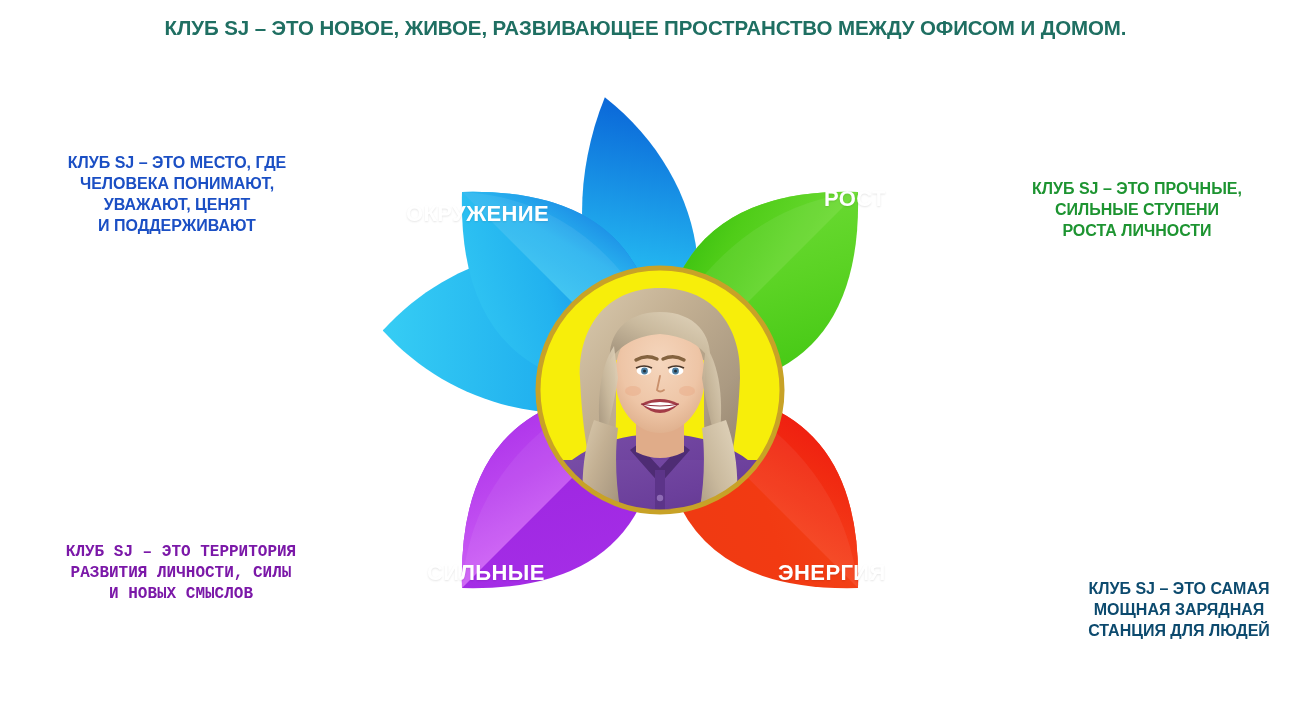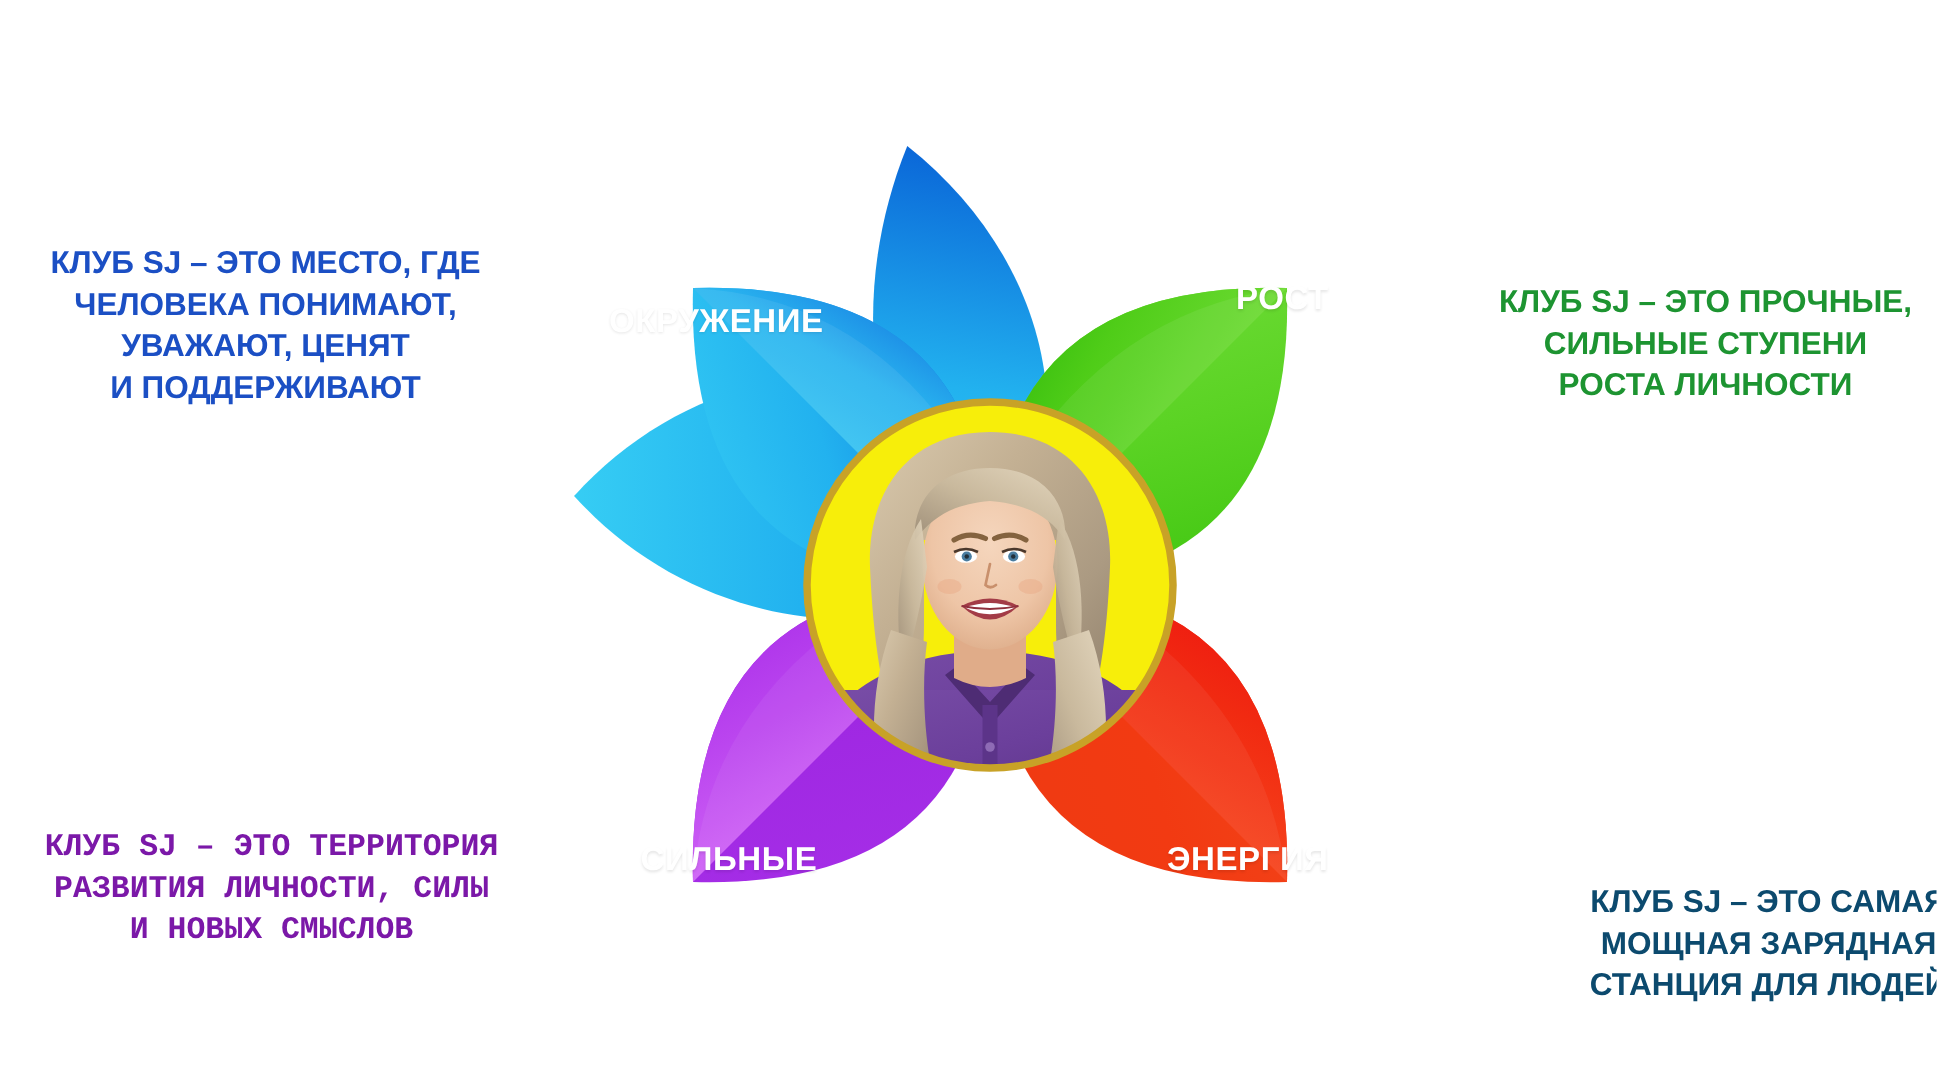--- a/index.html
+++ b/index.html
@@ -44,24 +44,23 @@
     left: 330px;
     top: 60px;
     width: 660px;
     height: 660px;
   }
 
   
   .caption {
     position: absolute;
     font-weight: 700;
-    font-size: 21px;
+    font-size: 16px;
     line-height: 1.32;
     white-space: pre-line;
-    margin-top: 10px;
   }
   .cap-env {
     left: 22px;
     top: 152px;
     width: 310px;
     text-align: center;
     color: #1b4fc4;
   }
   .cap-growth {
     left: 996px;
@@ -100,20 +99,21 @@
   .lab-env    { left: 406px; top: 186px; margin-top: 15px; }
   .lab-growth { left: 824px; top: 186px; }
   .lab-dev    { left: 427px; top: 560px; }
   .lab-energy { left: 778px; top: 560px; }
 </style>
 </head>
 <body>
 
 <div id="stage">
 
+  <div class="title">КЛУБ SJ – ЭТО НОВОЕ, ЖИВОЕ, РАЗВИВАЮЩЕЕ ПРОСТРАНСТВО МЕЖДУ ОФИСОМ И ДОМОМ.</div>
 
   <svg id="flower" viewBox="0 0 660 660">
     <defs>
 
       <linearGradient id="gEnvA" x1="0" y1="0" x2="1" y2="1">
         <stop offset="0" stop-color="#36cdf4"></stop>
         <stop offset="0.45" stop-color="#22b2ef"></stop>
         <stop offset="1" stop-color="#0a66d8"></stop>
       </linearGradient>
       <linearGradient id="gEnvB" x1="0" y1="1" x2="1" y2="0">

